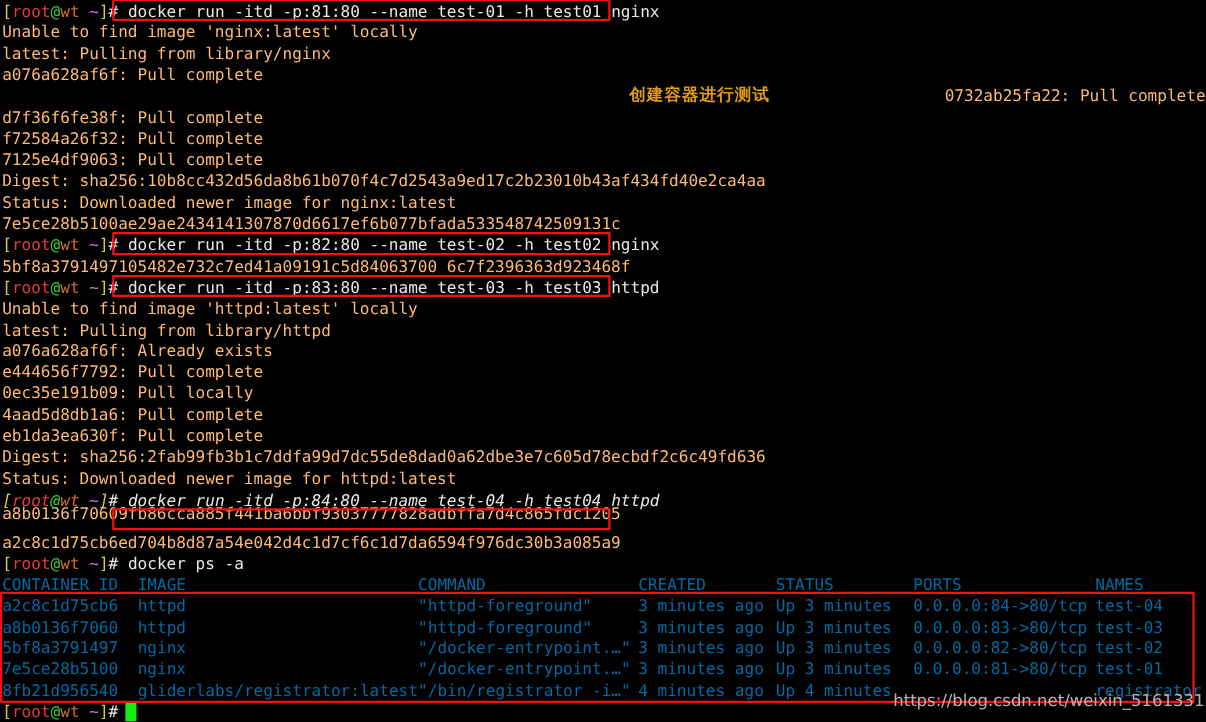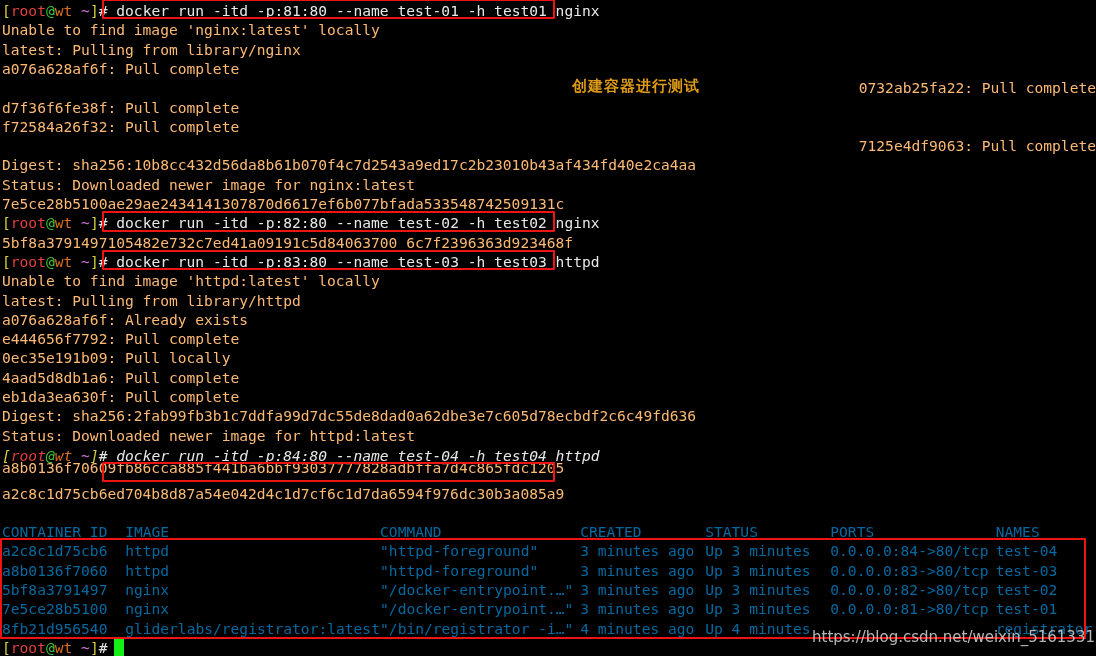--- a/index.html
+++ b/index.html
@@ -103,21 +103,21 @@
 <div id="terminal">
 
   <div class="term-line" style="top: 1px; position: absolute; left: 0px; right: 0px;"><span class="br">[</span><span class="user">root</span><span class="at">@</span><span class="host">wt</span><span class="tilde"> ~</span><span class="br">]</span><span class="hash">#</span><span class="cmd"> docker run -itd -p:81:80 --name test-01 -h test01 nginx</span></div>
 
   <div class="term-line" style="top: 20.3px; position: absolute; left: 0px; right: 0px;"><span class="out">Unable to find image 'nginx:latest' locally</span></div>
   <div class="term-line" style="position: absolute; left: 0px; right: 0px; top: 39.6px;"><span class="out">latest: Pulling from library/nginx</span></div>
   <div class="term-line" style="position: absolute; left: 0px; right: 0px; top: 58.9px;"><span class="out">a076a628af6f: Pull complete</span></div>
   <div class="term-line" style="position: absolute; left: 0px; right: 0px; top: 78.2px; text-align: right;"><span class="out">0732ab25fa22: Pull complete</span></div>
   <div class="term-line" style="position: absolute; left: 0px; right: 0px; top: 97.5px;"><span class="out">d7f36f6fe38f: Pull complete</span></div>
   <div class="term-line" style="position: absolute; left: 0px; right: 0px; top: 116.8px;"><span class="out">f72584a26f32: Pull complete</span></div>
-  <div class="term-line" style="position: absolute; left: 0px; right: 0px; top: 136.1px; text-align: right;"><span class="out">7125e4df9063: Pull complete</span></div>
+  <div class="term-line" style="position: absolute; left: 0px; right: 0px; top: 136.1px;"><span class="out">7125e4df9063: Pull complete</span></div>
   <div class="term-line" style="position: absolute; left: 0px; right: 0px; top: 155.4px;"><span class="out">Digest: sha256:10b8cc432d56da8b61b070f4c7d2543a9ed17c2b23010b43af434fd40e2ca4aa</span></div>
   <div class="term-line" style="position: absolute; left: 0px; right: 0px; top: 174.7px;"><span class="out">Status: Downloaded newer image for nginx:latest</span></div>
   <div class="term-line" style="position: absolute; left: 0px; right: 0px; top: 194px;"><span class="out">7e5ce28b5100ae29ae2434141307870d6617ef6b077bfada533548742509131c</span></div>
 
   <div class="term-line" style="position: absolute; left: 0px; right: 0px; top: 213.3px;"><span class="br">[</span><span class="user">root</span><span class="at">@</span><span class="host">wt</span><span class="tilde"> ~</span><span class="br">]</span><span class="hash">#</span><span class="cmd"> docker run -itd -p:82:80 --name test-02 -h test02 nginx</span></div>
 
   <div class="term-line" style="position: absolute; left: 0px; right: 0px; top: 232.6px;"><span class="out">5bf8a3791497105482e732c7ed41a09191c5d84063700 6c7f2396363d923468f</span></div>
 
   <div class="term-line" style="position: absolute; left: 0px; right: 0px; top: 251.9px;"><span class="br">[</span><span class="user">root</span><span class="at">@</span><span class="host">wt</span><span class="tilde"> ~</span><span class="br">]</span><span class="hash">#</span><span class="cmd"> docker run -itd -p:83:80 --name test-03 -h test03 httpd</span></div>
 
@@ -129,20 +129,21 @@
   <div class="term-line" style="position: absolute; left: 0px; right: 0px; top: 367.7px;"><span class="out">4aad5d8db1a6: Pull complete</span></div>
   <div class="term-line" style="position: absolute; left: 0px; right: 0px; top: 387px;"><span class="out">eb1da3ea630f: Pull complete</span></div>
   <div class="term-line" style="position: absolute; left: 0px; right: 0px; top: 406.3px;"><span class="out">Digest: sha256:2fab99fb3b1c7ddfa99d7dc55de8dad0a62dbe3e7c605d78ecbdf2c6c49fd636</span></div>
   <div class="term-line" style="position: absolute; left: 0px; right: 0px; top: 425.6px;"><span class="out">Status: Downloaded newer image for httpd:latest</span></div>
   <div class="term-line" style="position: absolute; left: 0px; right: 0px; top: 458px;"><span class="out">a8b0136f70609fb86cca885f441ba6bbf93037777828adbffa7d4c865fdc1205</span></div>
 
   <div class="term-line" style="position: absolute; left: 0px; right: 0px; top: 446px; font-style: italic;"><span class="br">[</span><span class="user">root</span><span class="at">@</span><span class="host">wt</span><span class="tilde"> ~</span><span class="br">]</span><span class="hash">#</span><span class="cmd"> docker run -itd -p:84:80 --name test-04 -h test04 httpd</span></div>
 
   <div class="term-line" style="position: absolute; left: 0px; right: 0px; top: 483.5px;"><span class="out">a2c8c1d75cb6ed704b8d87a54e042d4c1d7cf6c1d7da6594f976dc30b3a085a9</span></div>
 
+  <div class="term-line" style="position: absolute; left: 0px; right: 0px; top: 502.8px;"><span class="br">[</span><span class="user">root</span><span class="at">@</span><span class="host">wt</span><span class="tilde"> ~</span><span class="br">]</span><span class="hash">#</span><span class="cmd"> docker ps -a</span></div>
 
   <div class="tbl-line" style="position: absolute; left: 0px; right: 0px; top: 522.1px;"><span class="col" style="left: 2px;">CONTAINER ID</span><span class="col" style="left: 125.136px;">IMAGE</span><span class="col" style="left: 380.066px;">COMMAND</span><span class="col" style="left: 580.162px;">CREATED</span><span class="col" style="left: 705.222px;">STATUS</span><span class="col" style="left: 830.282px;">PORTS</span><span class="col" style="left: 995.746px;">NAMES</span></div>
 
   <div class="tbl-line" style="position: absolute; left: 0px; right: 0px; top: 541.4px;"><span class="col" style="left: 2px;">a2c8c1d75cb6</span><span class="col" style="left: 125.136px;">httpd</span><span class="col" style="left: 380.066px;">"httpd-foreground"</span><span class="col" style="left: 580.162px;">3 minutes ago</span><span class="col" style="left: 705.222px;">Up 3 minutes</span><span class="col" style="left: 830.282px;">0.0.0.0:84-&gt;80/tcp</span><span class="col" style="left: 995.746px;">test-04</span></div>
     <div class="tbl-line" style="position: absolute; left: 0px; right: 0px; top: 560.7px;"><span class="col" style="left: 2px;">a8b0136f7060</span><span class="col" style="left: 125.136px;">httpd</span><span class="col" style="left: 380.066px;">"httpd-foreground"</span><span class="col" style="left: 580.162px;">3 minutes ago</span><span class="col" style="left: 705.222px;">Up 3 minutes</span><span class="col" style="left: 830.282px;">0.0.0.0:83-&gt;80/tcp</span><span class="col" style="left: 995.746px;">test-03</span></div>
     <div class="tbl-line" style="position: absolute; left: 0px; right: 0px; top: 580px;"><span class="col" style="left: 2px;">5bf8a3791497</span><span class="col" style="left: 125.136px;">nginx</span><span class="col" style="left: 380.066px;">"/docker-entrypoint.…"</span><span class="col" style="left: 580.162px;">3 minutes ago</span><span class="col" style="left: 705.222px;">Up 3 minutes</span><span class="col" style="left: 830.282px;">0.0.0.0:82-&gt;80/tcp</span><span class="col" style="left: 995.746px;">test-02</span></div>
     <div class="tbl-line" style="position: absolute; left: 0px; right: 0px; top: 599.3px;"><span class="col" style="left: 2px;">7e5ce28b5100</span><span class="col" style="left: 125.136px;">nginx</span><span class="col" style="left: 380.066px;">"/docker-entrypoint.…"</span><span class="col" style="left: 580.162px;">3 minutes ago</span><span class="col" style="left: 705.222px;">Up 3 minutes</span><span class="col" style="left: 830.282px;">0.0.0.0:81-&gt;80/tcp</span><span class="col" style="left: 995.746px;">test-01</span></div>
     <div class="tbl-line" style="position: absolute; left: 0px; right: 0px; top: 618.6px;"><span class="col" style="left: 2px;">8fb21d956540</span><span class="col" style="left: 125.136px;">gliderlabs/registrator:latest</span><span class="col" style="left: 380.066px;">"/bin/registrator -i…"</span><span class="col" style="left: 580.162px;">4 minutes ago</span><span class="col" style="left: 705.222px;">Up 4 minutes</span><span class="col" style="left: 830.282px;"></span><span class="col" style="left: 995.746px;">registrator</span></div>
 
   <div class="term-line" style="position: absolute; left: 0px; right: 0px; top: 637.9px;"><span class="br">[</span><span class="user">root</span><span class="at">@</span><span class="host">wt</span><span class="tilde"> ~</span><span class="br">]</span><span class="hash">#</span></div>

